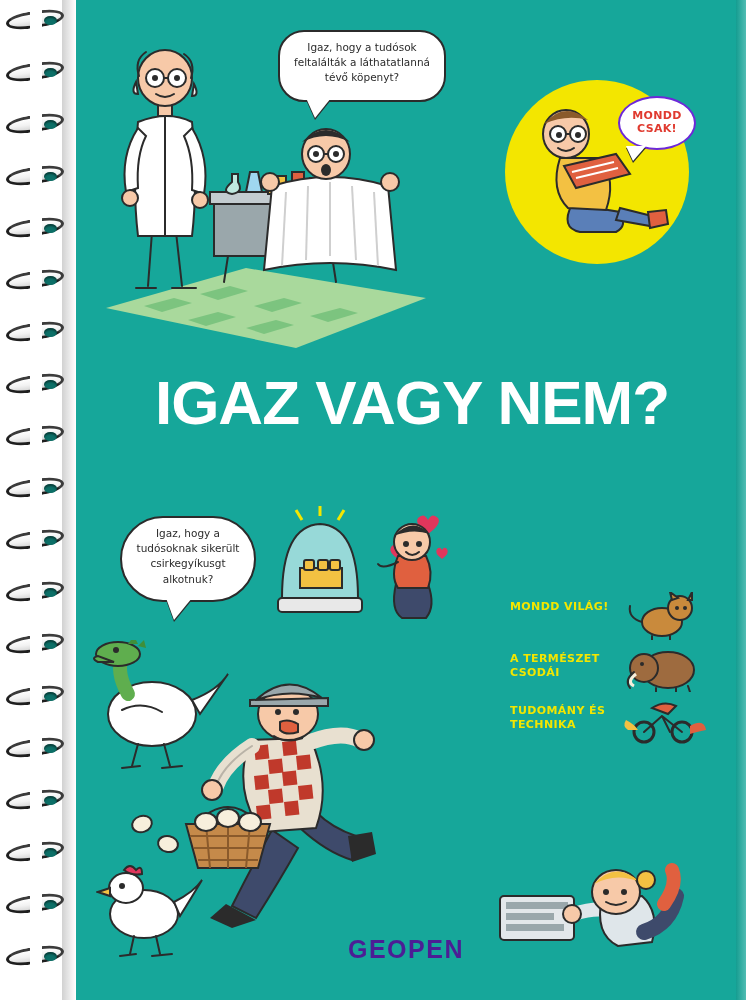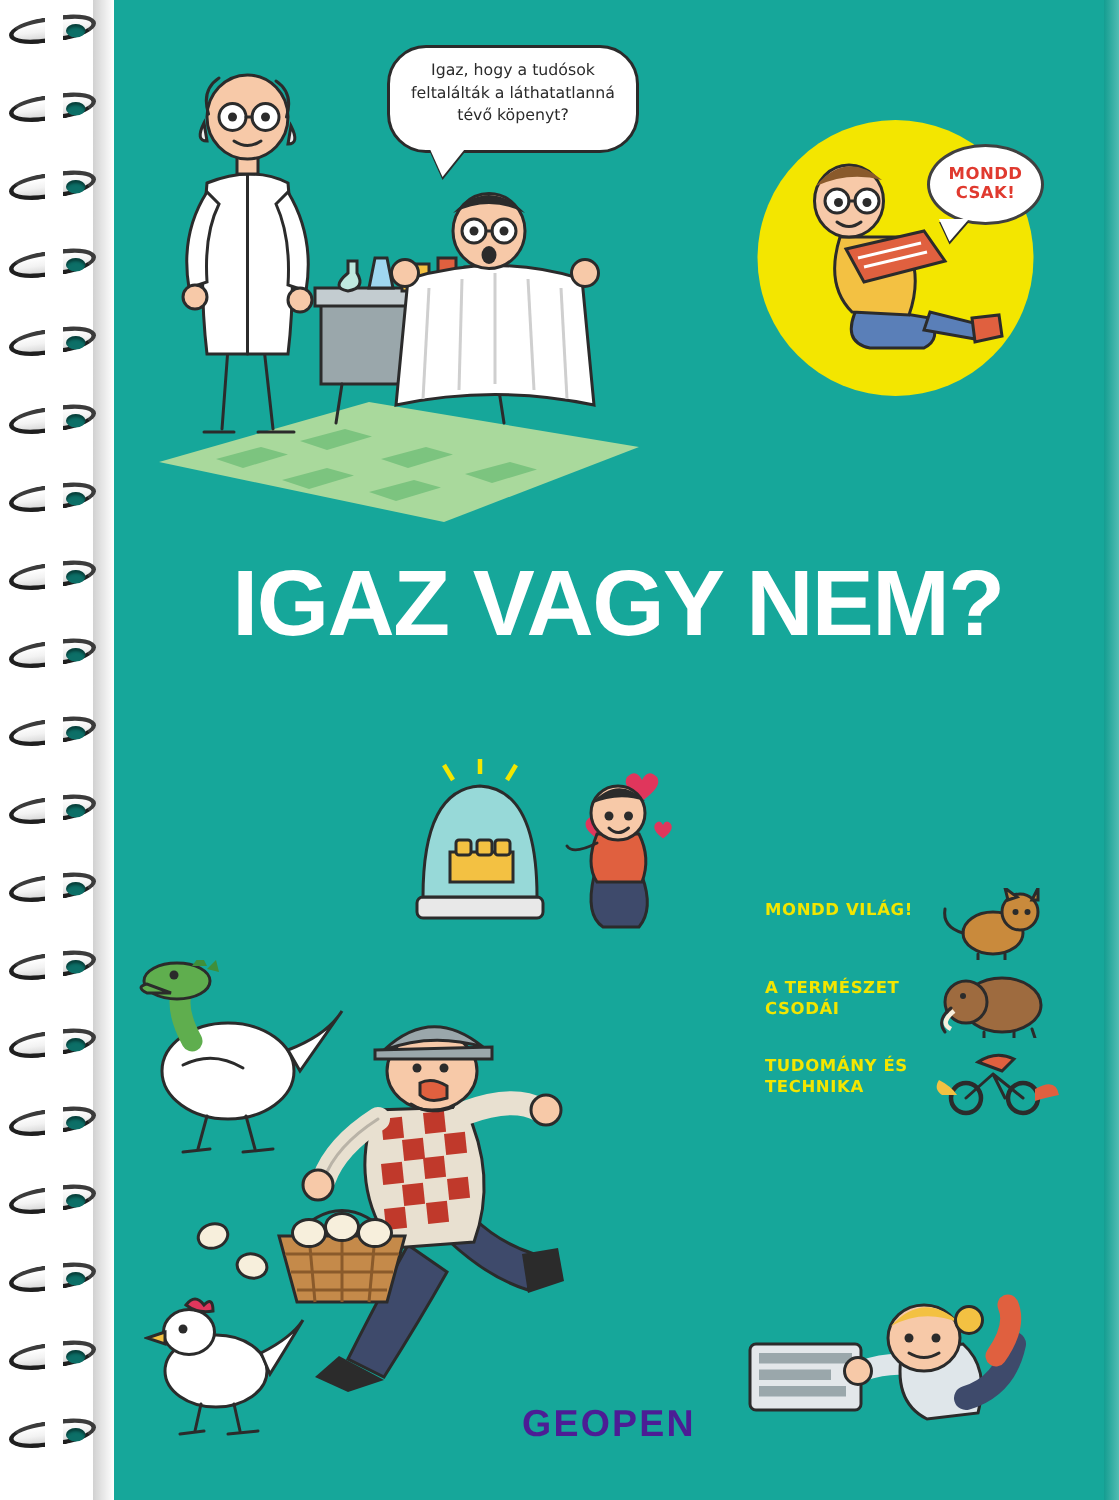--- a/index.html
+++ b/index.html
@@ -118,20 +118,21 @@
     background: #ffffff;
     border: 2px solid #2b2b2b;
     border-radius: 22px;
     color: #2b2b2b;
     font-family: "DejaVu Sans", sans-serif;
     font-size: 10.5px;
     line-height: 1.45;
     text-align: center;
     padding: 8px 10px;
     box-sizing: border-box;
+    margin-left: 20px;
   }
   .bubble .tail {
     position: absolute;
     width: 0; height: 0;
   }
 
   #bubble-scientist { left: 258px; top: 30px; width: 168px; height: 72px; border-radius: 26px; }
   #bubble-scientist .tail {
     left: 26px; top: 66px;
     border-left: 9px solid transparent;
@@ -168,21 +169,21 @@
     border-radius: 50%;
     background: #f3e600;
   }
   #mondd-csak {
     position: absolute;
     left: 618px;
     top: 96px;
     width: 74px;
     height: 50px;
     background: #ffffff;
-    border: 2px solid #404040;
+    border: 2px solid #6d28d9;
     border-radius: 50%;
     color: #e03a2f;
     font-family: "DejaVu Sans", sans-serif;
     font-weight: bold;
     font-size: 11px;
     line-height: 1.15;
     text-align: center;
     display: flex;
     align-items: center;
     justify-content: center;
@@ -372,20 +373,24 @@
     <path d="M24 78 Q18 104 30 112 L54 112 Q64 100 56 78 Z" fill="#3e4a6b" stroke="#2b2b2b" stroke-width="2"></path>
     <path d="M26 50 Q18 70 26 82 L56 82 Q62 66 54 50 Z" fill="#e0603f" stroke="#2b2b2b" stroke-width="2"></path>
     <path class="ink" d="M26 56 Q10 64 6 58" stroke-width="3"></path>
     <circle cx="40" cy="36" r="18" fill="#f7c9a8" stroke="#2b2b2b" stroke-width="2"></circle>
     <path d="M22 30 Q40 10 58 28 Q40 22 22 30 Z" fill="#2b2b2b"></path>
     <circle cx="34" cy="38" r="3" fill="#2b2b2b"></circle>
     <circle cx="47" cy="38" r="3" fill="#2b2b2b"></circle>
     <path class="ink" d="M34 46 Q40 52 47 46"></path>
   </svg>
 
+  <div class="bubble" id="bubble-chicken">
+    <span>Igaz, hogy a tudósoknak sikerült csirkegyíkusgt alkotnuk?</span>
+    <span class="tail"></span>
+  </div>
 
 
   <svg class="art" style="left:88px; top:640px; width:150px; height:136px;" viewBox="0 0 150 136">
 
     <ellipse cx="64" cy="74" rx="44" ry="32" fill="#ffffff" stroke="#2b2b2b" stroke-width="2"></ellipse>
     <path class="ink" d="M34 70 Q54 60 74 72"></path>
 
     <path class="ink" d="M50 104 L44 126 M76 104 L82 126" stroke-width="3"></path>
     <path class="ink" d="M34 128 L52 126 M74 128 L94 126" stroke-width="3"></path>
 

